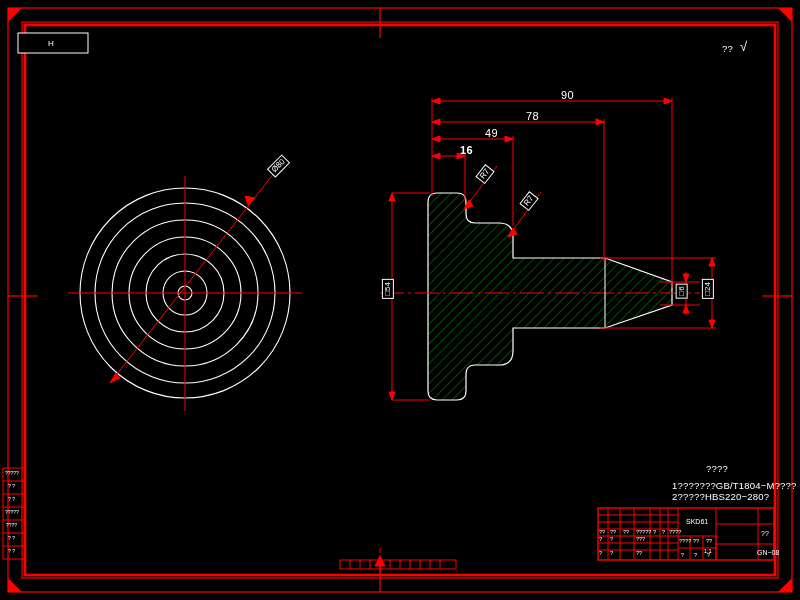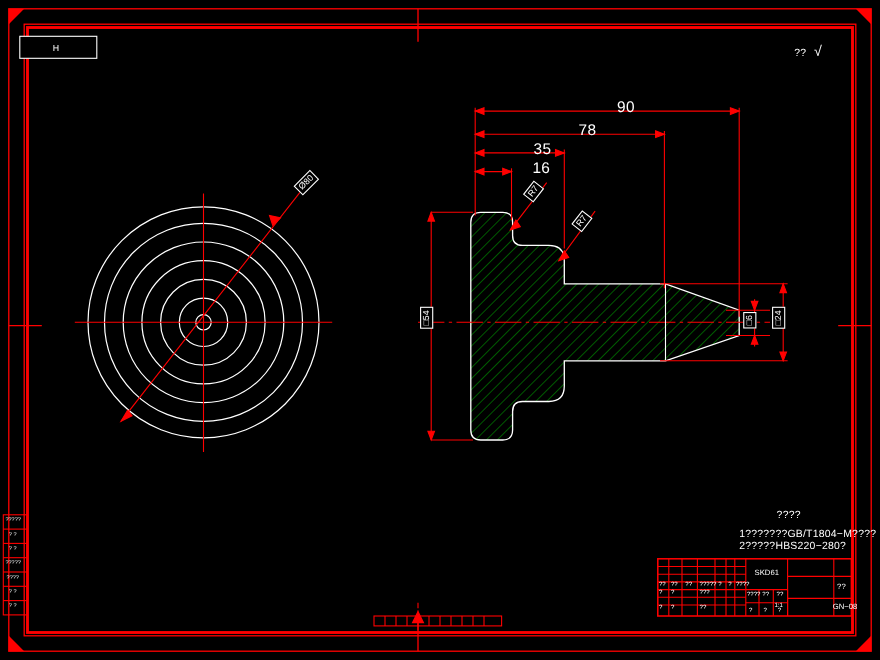--- a/index.html
+++ b/index.html
@@ -11,21 +11,21 @@
   #stage { position:relative; width:800px; height:600px; background:#000; }
   #cad { position:absolute; inset:0; }
   .txt {
     position:absolute;
     color:#ffffff;
     font-family:"Liberation Sans", sans-serif;
     white-space:nowrap;
     line-height:1;
     user-select:none;
   }
-  .dim { font-size:14px; letter-spacing:0.3px;padding-left:20px; }
+  .dim { font-size:11px; letter-spacing:0.3px;padding-left:20px; }
   .dimbox {
     position:absolute;
     background:#000;
     border:1px solid #ffffff;
     color:#ffffff;
     font-size:8px;
     padding:1px 2px;
     line-height:1;
     white-space:nowrap;
   }
@@ -243,22 +243,22 @@
 
   <div class="txt tb" style="left:48px; top:40px; font-size:8px;">H</div>
 
   <div class="txt note" style="left:722px; top:44px;">??</div>
   <div class="txt" style="left:740px; top:40px; font-size:13px;">√</div>
 
   <div class="dimbox" style="left:268px; top:160px; transform:rotate(-45deg);">Ø80</div>
 
   <div class="txt dim" style="left:541px; top:90px;">90</div>
   <div class="txt dim" style="left:506px; top:111px;">78</div>
-  <div class="txt dim" style="left:465px; top:128px;">35</div>
-  <div class="txt dim" style="left:464px; top:145px;">16</div>
+  <div class="txt dim" style="left:465px; top:128px;">49</div>
+  <div class="txt dim" style="left:440px; top:145px;font-weight:bold;">16</div>
 
   <div class="dimbox" style="left:477px; top:168px; transform:rotate(-52deg);">R7</div>
   <div class="dimbox" style="left:521px; top:195px; transform:rotate(-52deg);">R7</div>
 
   <div class="dimbox" style="left:378px; top:283px; transform:rotate(-90deg);">□54</div>
   <div class="dimbox" style="left:674px; top:285px; transform:rotate(-90deg);">□6</div>
   <div class="dimbox" style="left:698px; top:283px; transform:rotate(-90deg);">□24</div>
 
   <div class="txt note" style="left:706px; top:464px;">????</div>
   <div class="txt note" style="left:672px; top:481px;">1???????GB/T1804−M????</div>

